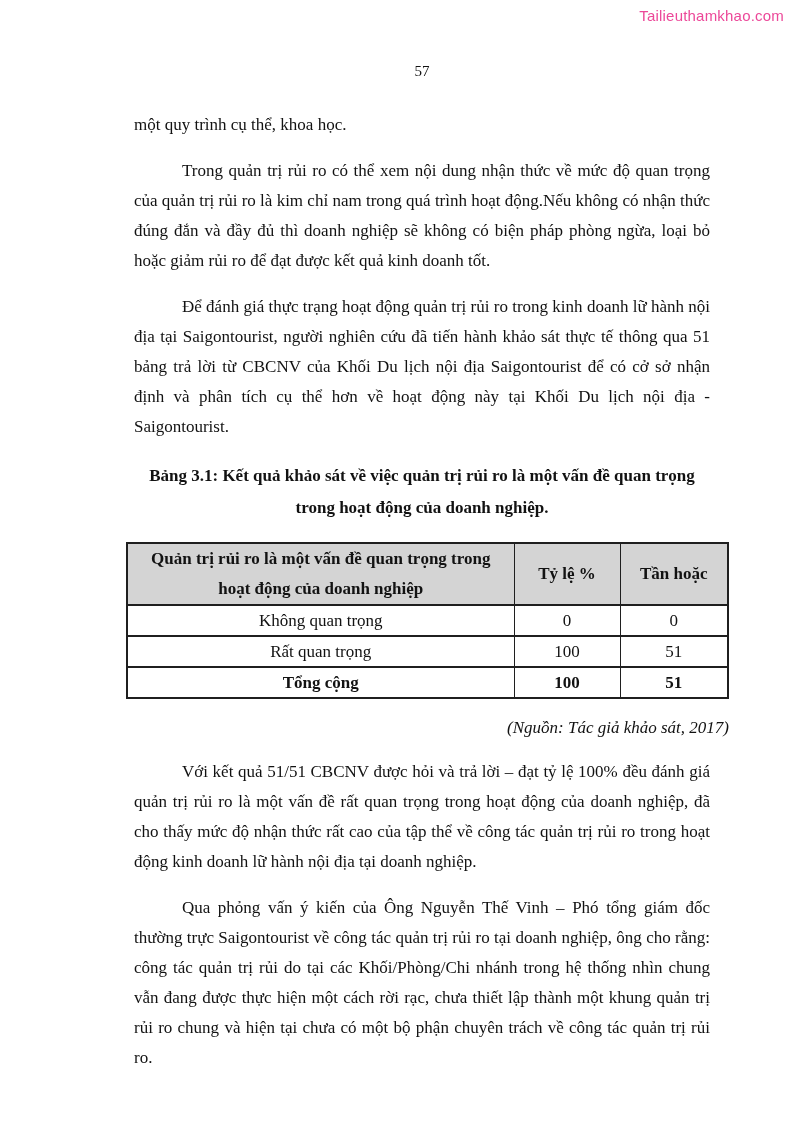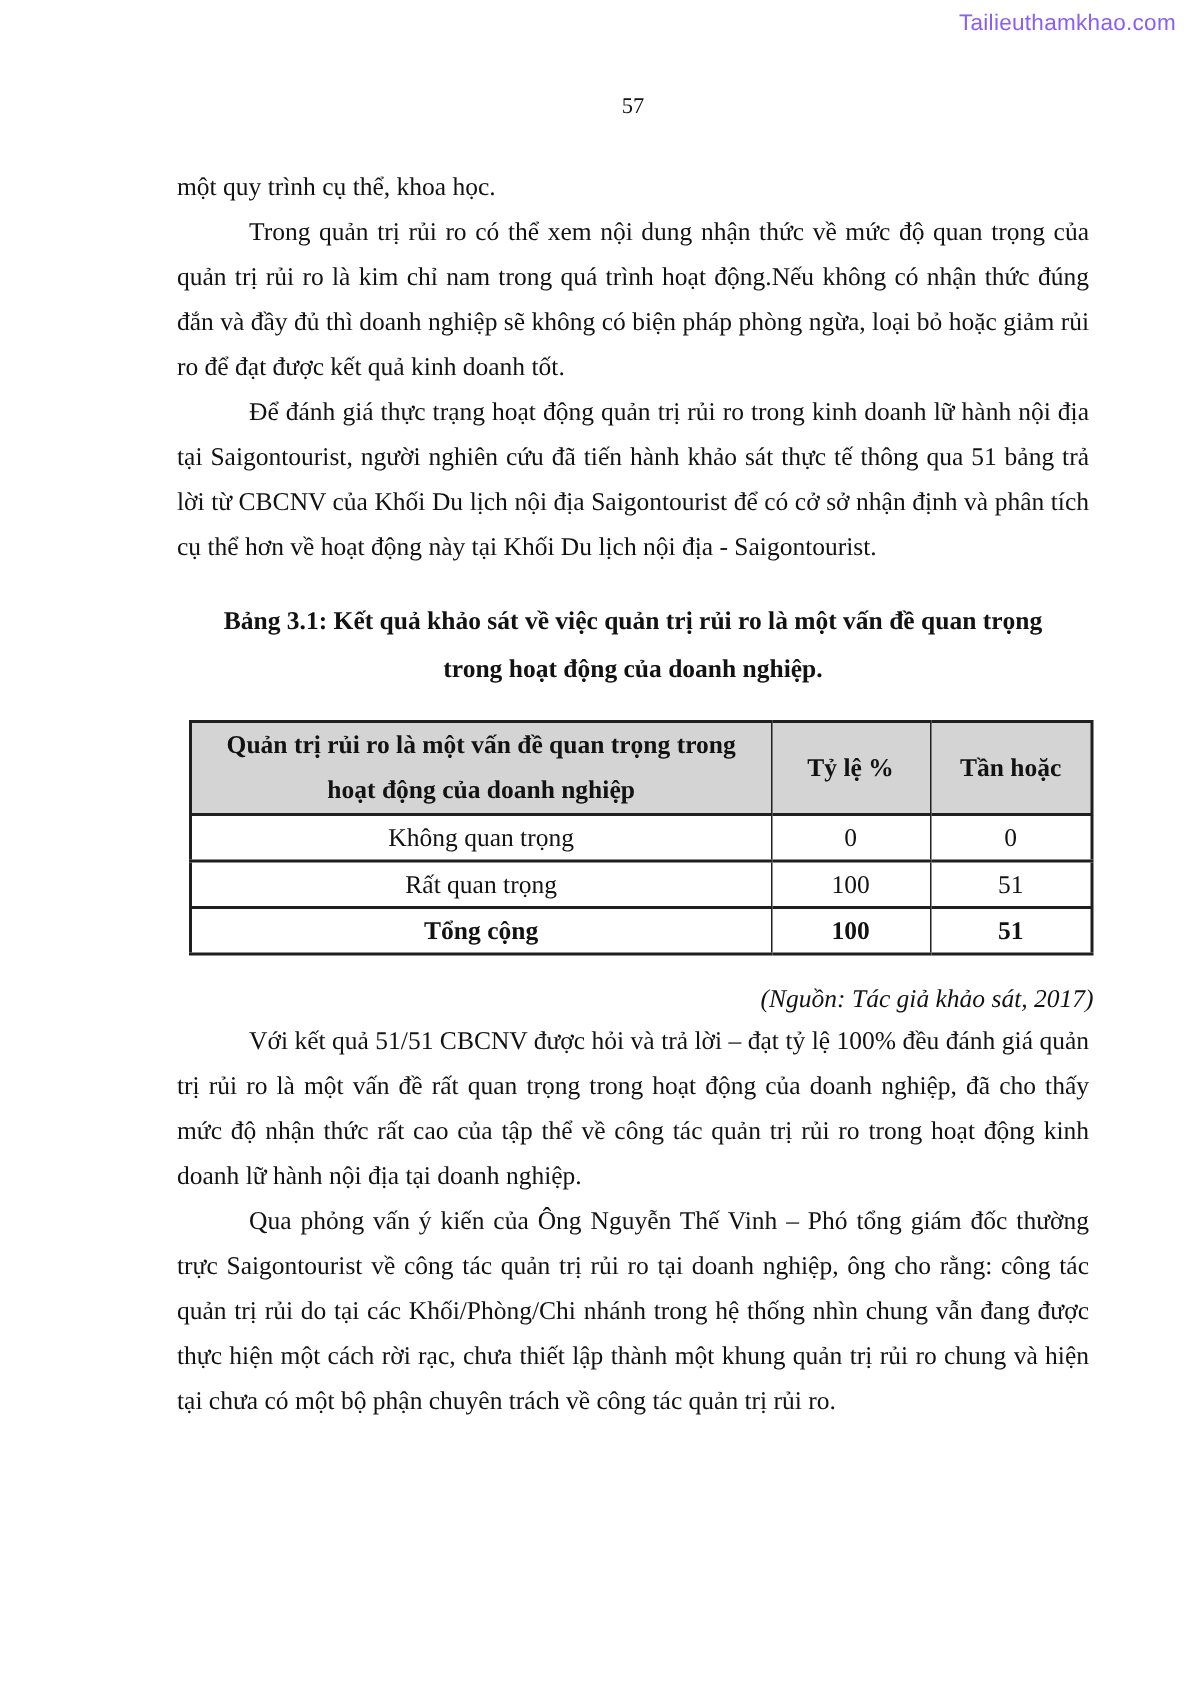--- a/index.html
+++ b/index.html
@@ -12,37 +12,37 @@
     font-family: "Liberation Serif", serif;
     color: #121212;
     overflow: hidden;
   }
   .watermark {
     position: absolute;
     top: 7px;
     right: 10px;
     font-family: "Liberation Sans", sans-serif;
     font-size: 15px;
-    color: #8b5cf6;
+    color: #ec4899;
     letter-spacing: 0.2px;
   }
   .content {
     position: absolute;
     left: 118px;
     top: 56px;
     width: 608px;
   }
   .page-number {
     text-align: center;
     font-size: 15px;
     line-height: 30px;
     margin: 0 0 24px 0;
   }
   p.body {
-    margin: 0;
+    margin: 16px;
     font-size: 17px;
     line-height: 30px;
     text-align: justify;
   }
   p.indent { text-indent: 48px; }
   .caption {
     margin: 18px;
     font-weight: bold;
     font-size: 17px;
     line-height: 32px;

